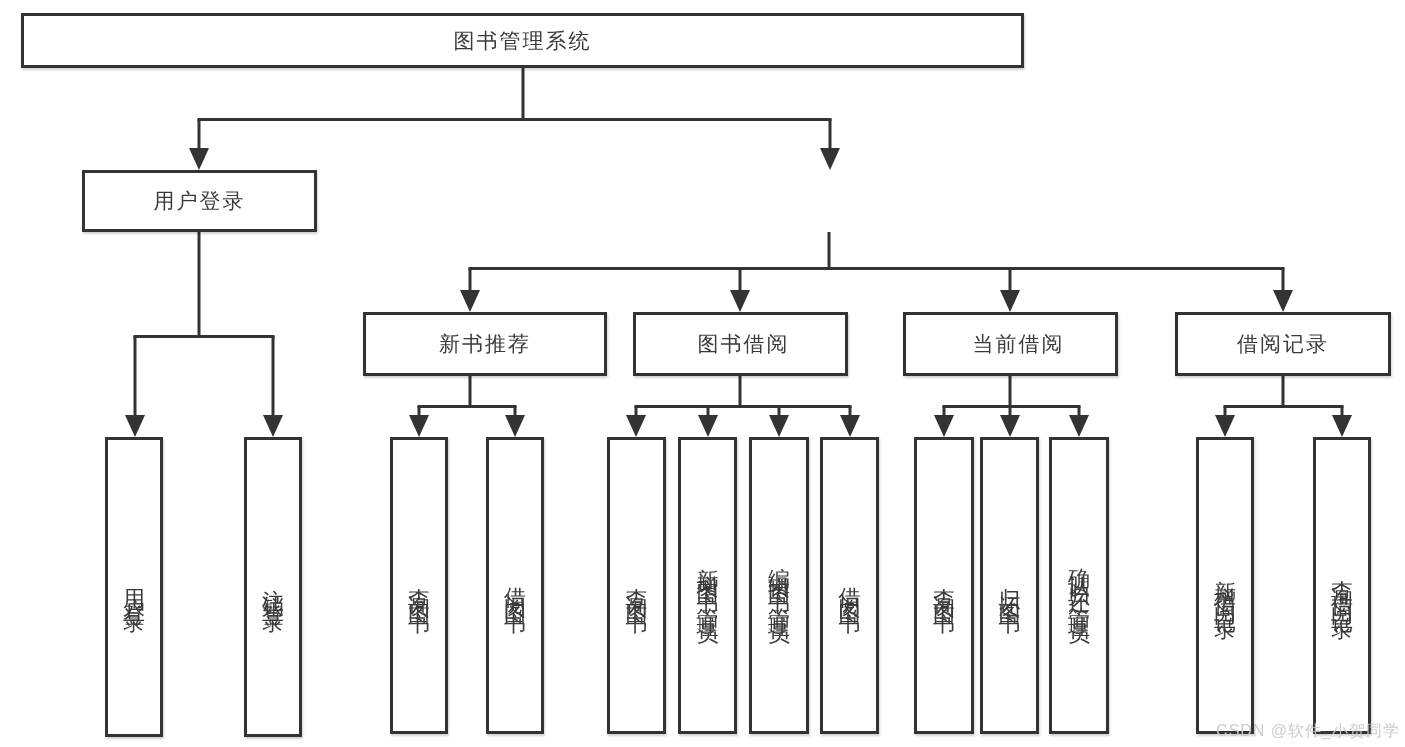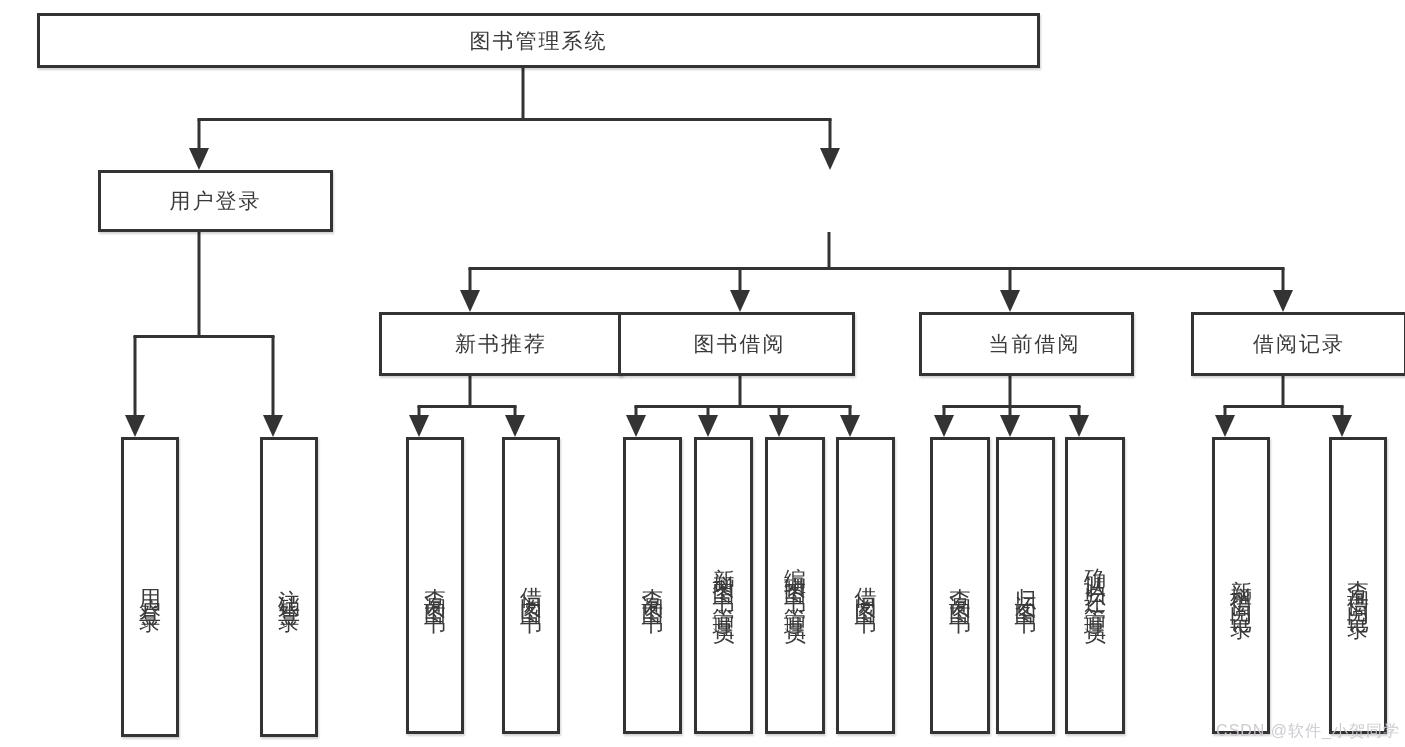--- a/index.html
+++ b/index.html
@@ -21,21 +21,20 @@
     position: absolute;
     box-sizing: border-box;
     background: #ffffff;
     border: 3px solid #333333;
     color: #3a3a3a;
     display: flex;
     align-items: center;
     justify-content: center;
     z-index: 2;
     box-shadow: 1px 2px 2px rgba(0,0,0,0.18);
-    margin-left: 16px;
   }
   .hbox {
     font-size: 21px;
     letter-spacing: 2px;
     white-space: nowrap;
   }
   .vbox {
     writing-mode: vertical-rl;
     font-size: 22px;
     letter-spacing: 8px;
@@ -122,21 +121,21 @@
       <polygon points="1215,415 1235,415 1225,437"></polygon>
       <polygon points="1332,415 1352,415 1342,437"></polygon>
     </g>
   </svg>
 
   <div class="box hbox" style="left:21px; top:13px; width:1003px; height:55px;">图书管理系统</div>
 
   <div class="box hbox" style="left:82px; top:170px; width:235px; height:62px;">用户登录</div>
 
   <div class="box hbox" style="left:363px; top:312px; width:244px; height:64px;">新书推荐</div>
-  <div class="box hbox" style="left:602px; top:312px; width:237px; height:64px;padding-left:6px;">图书借阅</div>
+  <div class="box hbox" style="left:633px; top:312px; width:215px; height:64px;padding-left:6px;">图书借阅</div>
   <div class="box hbox" style="left:903px; top:312px; width:215px; height:64px;padding-left:16px;">当前借阅</div>
   <div class="box hbox" style="left:1175px; top:312px; width:216px; height:64px;">借阅记录</div>
 
   <div class="box vbox" style="left:105px; top:437px; width:58px; height:300px;">用户登录</div>
   <div class="box vbox" style="left:244px; top:437px; width:58px; height:300px;">注销登录</div>
 
   <div class="box vbox" style="left:390px; top:437px; width:58px; height:297px;">查询图书</div>
   <div class="box vbox" style="left:486px; top:437px; width:58px; height:297px;">借阅图书</div>
 
   <div class="box vbox" style="left:607px; top:437px; width:59px; height:297px;">查询图书</div>

